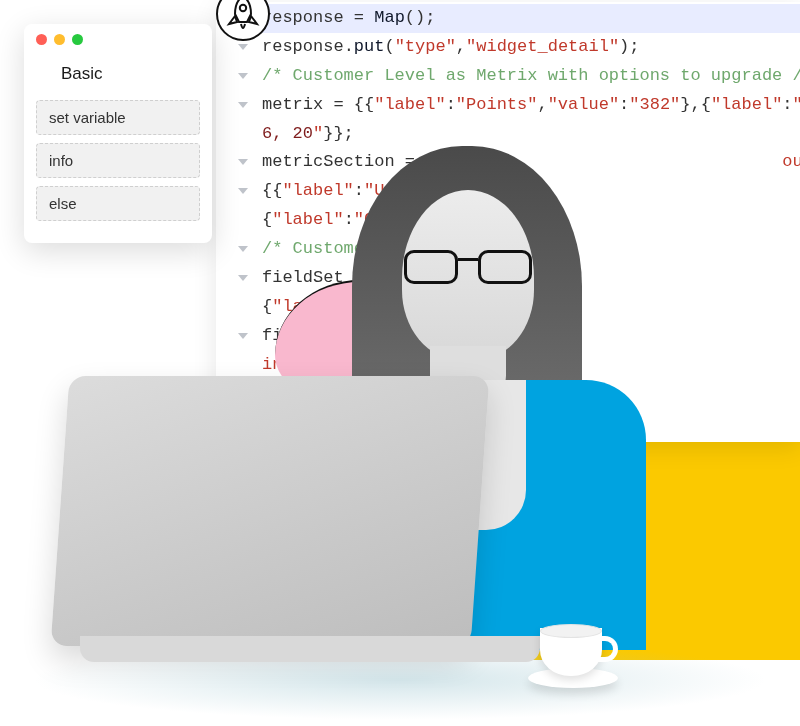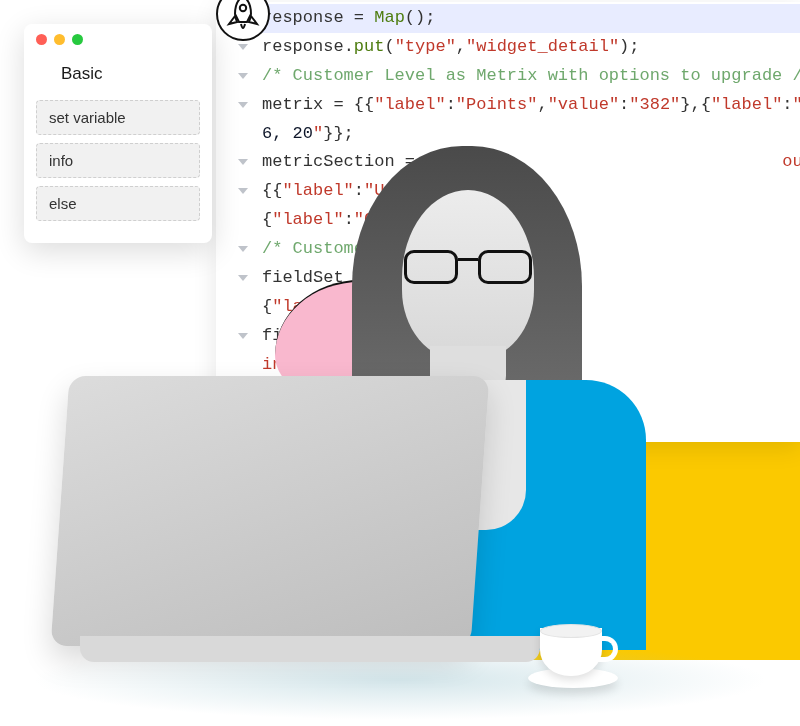--- a/index.html
+++ b/index.html
@@ -108,25 +108,25 @@
     border: 1px dashed #cfcfcf;
     border-radius: 4px;
     font-size: 15px;
     color: #333;
     cursor: grab;
   }
 
   
   .c-var { color: #333; }
   .c-op { color: #333; }
-  .c-func { color: #4d7c0f; text-align: right; }
+  .c-func { color: #0f172a; text-align: right; }
   .c-str { color: #c0392b; }
   .c-comment { color: #6fa86d; }
   .c-bracket { color: #333; }
-  .c-num { color: #0f172a; }
+  .c-num { color: #7f1d1d; }
 
   
   .pink-blob {
     position: absolute;
     left: 275px;
     top: 280px;
     width: 170px;
     height: 130px;
     background: #f9b8ce;
     border-radius: 50% 50% 46% 54% / 58% 58% 42% 42%;

